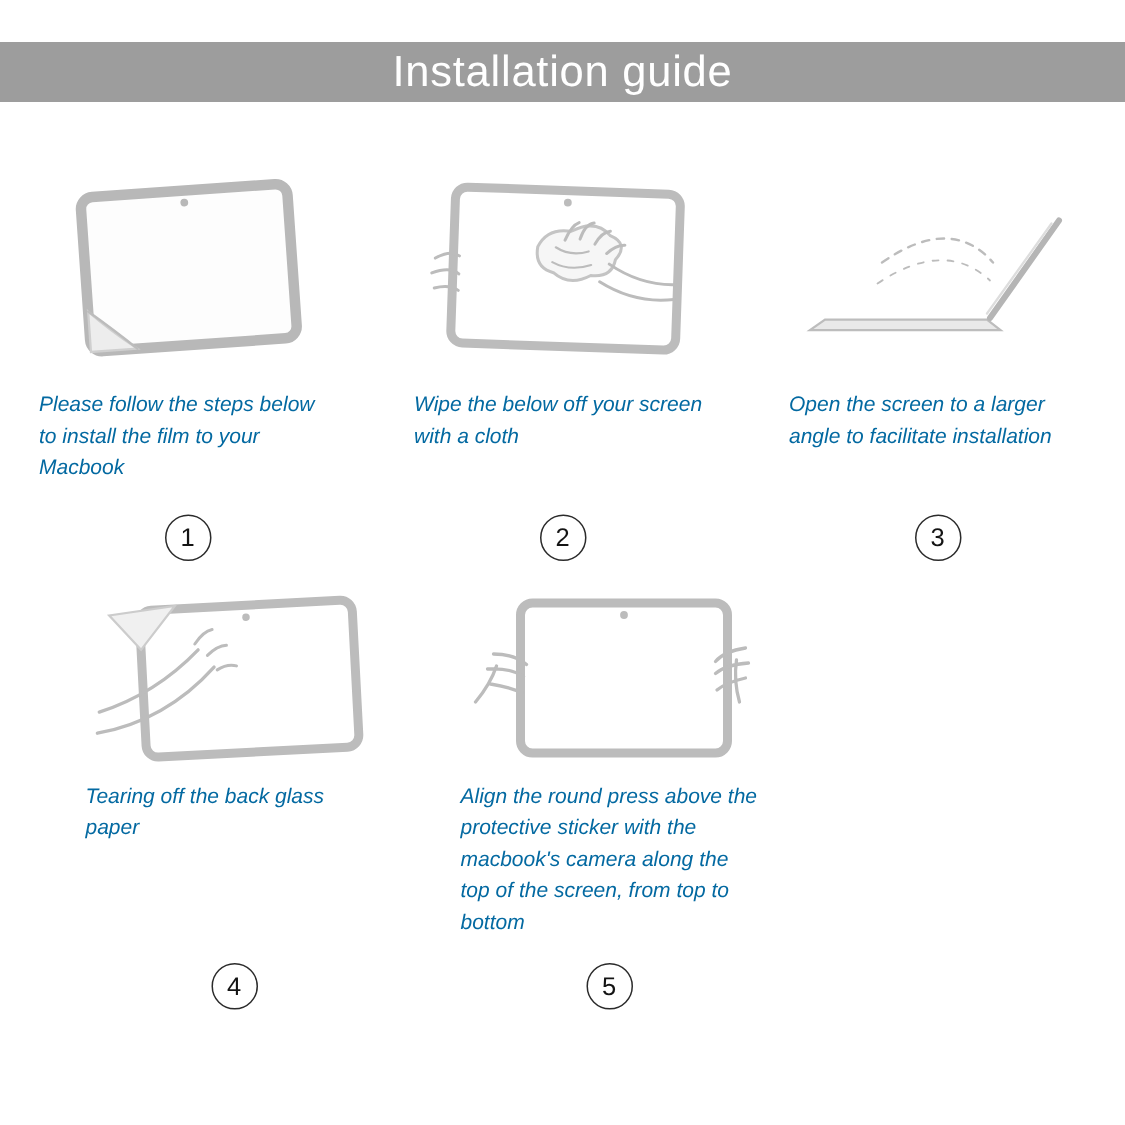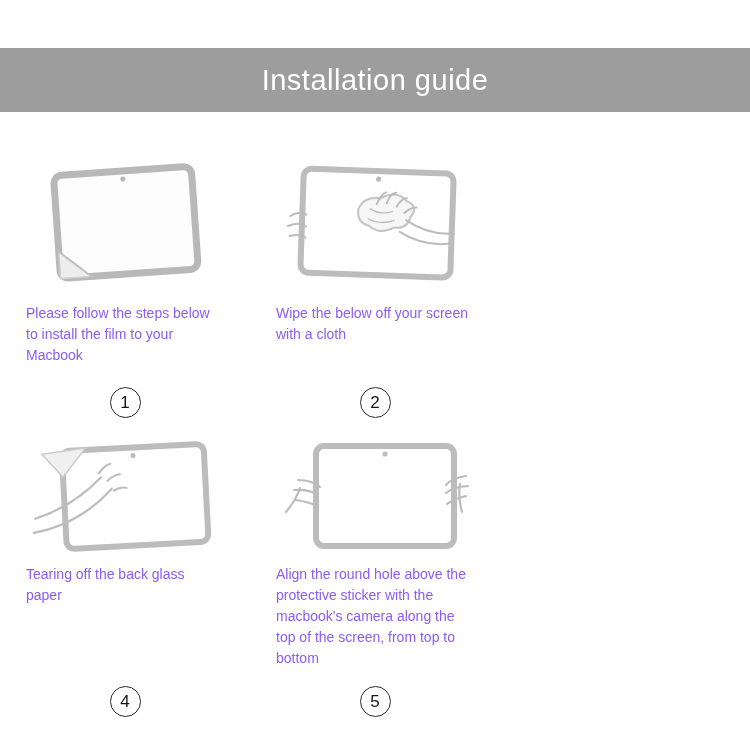--- a/index.html
+++ b/index.html
@@ -1,28 +1,28 @@
 <!DOCTYPE html>
 <html><head>
 <meta charset="utf-8">
 <style>
   html,body{margin:0;padding:0;background:#fff;}
   .page{position:relative;width:750px;height:750px;overflow:hidden;background:#fff;
         font-family:"Liberation Sans", sans-serif;}
-  .header{margin-top:48px;height:64px;background:#9d9d9d;display:flex;
+  .header{margin-top:28px;height:40px;background:#9d9d9d;display:flex;
           align-items:center;justify-content:center;}
   .header span{color:#ffffff;font-size:29px;font-weight:400;letter-spacing:.5px;}
   .grid{display:grid;grid-template-columns:250px 250px 250px;}
   .section-top{margin-top:40px;}
-  .section-bottom{margin-top:12px;}
+  .section-bottom{margin-top:12px;margin-left:31px;}
   .cell{display:flex;flex-direction:column;align-items:center;}
   .illus{height:145px;width:100%;display:flex;align-items:center;justify-content:center;}
   .section-bottom .illus{height:128px;}
-  .caption{width:198px;margin:6px auto 0;font-size:14px;line-height:21px;color:#8b5cf6;
-           text-align:left;min-height:80px;}
+  .caption{width:198px;margin:6px auto 0;font-size:14px;line-height:21px;color:#0369a1;
+           text-align:left;min-height:80px;font-style:italic;}
   .section-bottom .caption{min-height:118px;}
   .num{display:flex;justify-content:center;margin-top:4px;width:100%;}
   .badge{width:29px;height:29px;border:1.7px solid #2b2b2b;border-radius:50%;
          display:flex;align-items:center;justify-content:center;}
   .badge span{font-size:17px;color:#141414;}
   svg{display:block;}
   .stroke{stroke:#bcbcbc;fill:none;stroke-linecap:round;stroke-linejoin:round;}
 </style>
 </head>
 <body>
@@ -72,20 +72,37 @@
         </svg>
       </div>
       <p class="caption">Wipe the below off your screen with a cloth</p>
       <div class="num">
         <div class="badge">
           <span>2</span>
         </div>
       </div>
     </div>
 
+    <div class="cell">
+      <div class="illus">
+        <svg width="190" height="135" viewBox="0 0 190 135">
+          <path d="M20 100 L128 100 L137 107 L10 107 Z" fill="#e9e9e9" stroke="#bdbdbd" stroke-width="1.5"></path>
+          <path d="M130 99 L176 34" stroke="#b5b5b5" stroke-width="4" stroke-linecap="round" fill="none"></path>
+          <path d="M128 96 L171 36" stroke="#dddddd" stroke-width="1.5" stroke-linecap="round" fill="none"></path>
+          <path d="M58 62 Q104 30 132 62" class="stroke" stroke-width="1.6" stroke-dasharray="5 5"></path>
+          <path d="M55 76 Q100 46 130 74" class="stroke" stroke-width="1.2" stroke-dasharray="4 6"></path>
+        </svg>
+      </div>
+      <p class="caption">Open the screen to a larger angle to facilitate installation</p>
+      <div class="num">
+        <div class="badge">
+          <span>3</span>
+        </div>
+      </div>
+    </div>
 
   </div>
 
   <div class="grid section-bottom">
 
     <div class="cell">
       <div class="illus">
         <svg width="190" height="125" viewBox="0 0 190 125">
           <g transform="rotate(-3 95 62)">
             <rect x="34" y="16" width="142" height="98" rx="8" fill="#ffffff" stroke="#bcbcbc" stroke-width="6"></rect>
@@ -109,21 +126,21 @@
       <div class="illus">
         <svg width="190" height="125" viewBox="0 0 190 125">
           <rect x="36" y="14" width="138" height="100" rx="8" fill="#ffffff" stroke="#bcbcbc" stroke-width="6"></rect>
           <circle cx="105" cy="22" r="2.6" fill="#bcbcbc"></circle>
 
           <path d="M18 48 q14 0 22 7 M14 58 q15 -1 24 5 M16 68 q13 2 21 6 M6 80 q10 -12 14 -24" class="stroke" stroke-width="2.2"></path>
 
           <path d="M186 44 q-14 2 -20 9 M188 54 q-15 1 -22 7 M186 64 q-13 3 -19 8 M182 80 q-4 -14 -2 -28" class="stroke" stroke-width="2.2"></path>
         </svg>
       </div>
-      <p class="caption">Align the round hole above the protective sticker with the macbook's camera along the top of the screen, from top to bottom</p>
+      <p class="caption">Align the round press above the protective sticker with the macbook's camera along the top of the screen, from top to bottom</p>
       <div class="num">
         <div class="badge">
           <span>5</span>
         </div>
       </div>
     </div>
 
 
   </div>
 </div>

